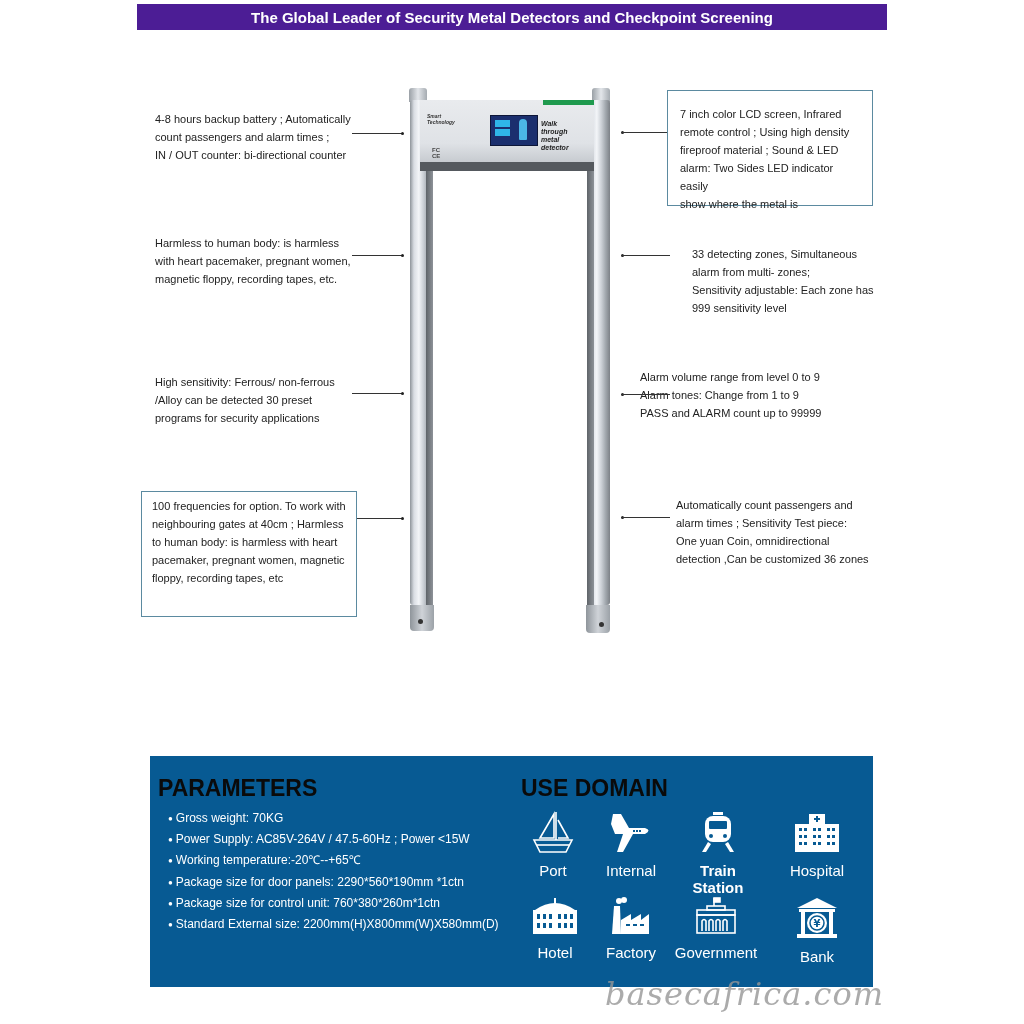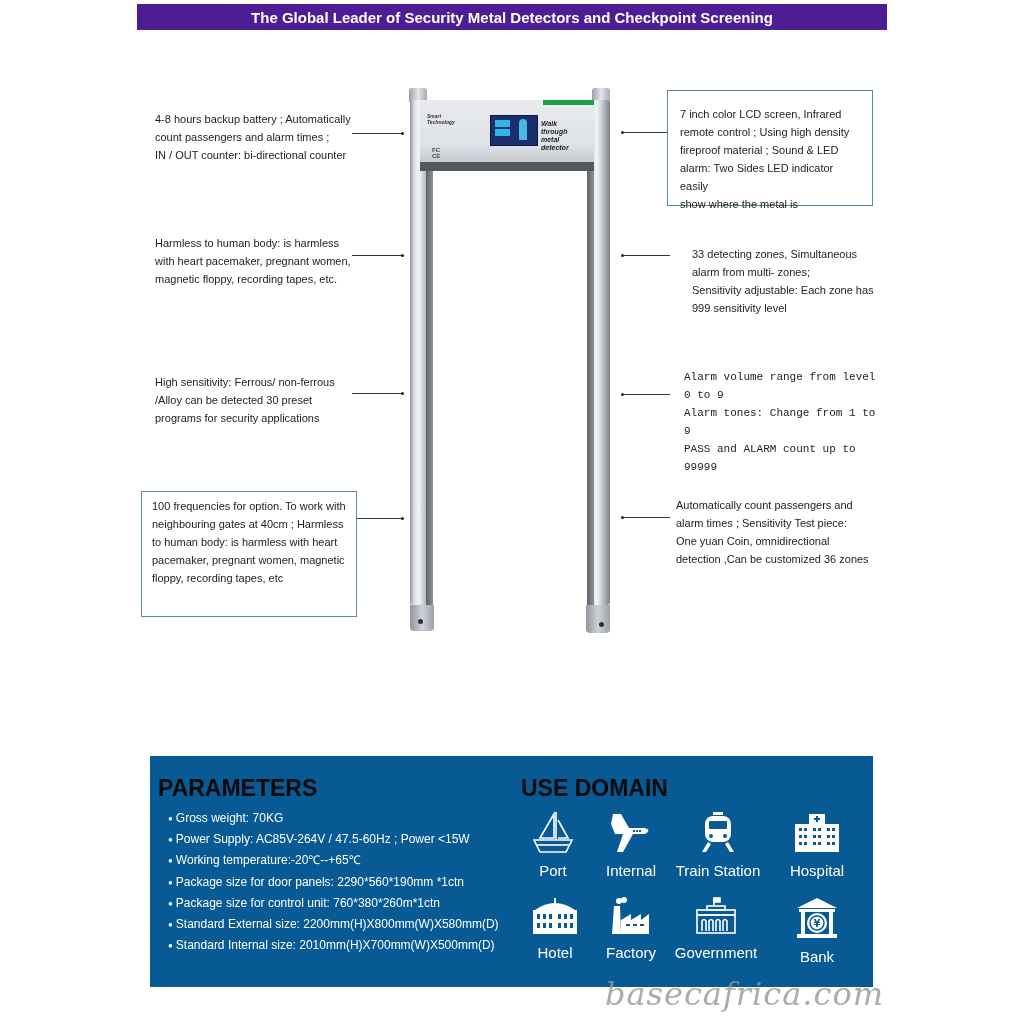--- a/index.html
+++ b/index.html
@@ -78,21 +78,21 @@
 <div class="dot" style="left:621px;top:131px;"></div>
 <div class="leader" style="left:622px;top:132px;width:45px;"></div>
 
 <div class="note" style="left:676px;top:245px;width:200px;margin-left:16px;">33 detecting zones, Simultaneous
 alarm from multi- zones;
 Sensitivity adjustable: Each zone has
 999 sensitivity level</div>
 <div class="dot" style="left:621px;top:254px;"></div>
 <div class="leader" style="left:622px;top:255px;width:48px;"></div>
 
-<div class="note" style="left:684px;top:368px;width:200px;font-family:Liberation Mono, monospace;">Alarm volume range from level 0 to 9
+<div class="note" style="left:640px;top:368px;width:200px;">Alarm volume range from level 0 to 9
 Alarm tones: Change from 1 to 9
 PASS and ALARM count up to 99999</div>
 <div class="dot" style="left:621px;top:393px;"></div>
 <div class="leader" style="left:622px;top:394px;width:48px;"></div>
 
 <div class="note" style="left:676px;top:496px;width:200px;">Automatically count passengers and
 alarm times ; Sensitivity Test piece:
 One yuan Coin, omnidirectional
 detection ,Can be customized 36 zones</div>
 <div class="dot" style="left:621px;top:516px;"></div>
@@ -127,21 +127,20 @@
 
 <div class="panel"></div>
 <div class="ptitle" style="left:158px;top:775px;">PARAMETERS</div>
 <ul class="params">
   <li><b>Gross weight:</b><span> 70KG</span></li>
   <li><b>Power Supply:</b><span> AC85V-264V / 47.5-60Hz ; Power   &lt;15W</span></li>
   <li><b>Working temperature:</b><span>-20℃--+65℃</span></li>
   <li><b>Package size for door panels:</b><span> 2290*560*190mm *1ctn</span></li>
   <li><b>Package size for control unit:</b><span> 760*380*260m*1ctn</span></li>
   <li><b>Standard External size:</b><span> 2200mm(H)X800mm(W)X580mm(D)</span></li>
-  <li><b>Standard Internal size:</b><span> 2010mm(H)X700mm(W)X500mm(D)</span></li>
 </ul>
 
 <div class="ptitle" style="left:521px;top:775px;">USE  DOMAIN</div>
 
 <div class="dom" style="left:508px;top:810px;">
   <svg width="42" height="44" viewBox="0 0 42 44">
     <g fill="none" stroke="#fff" stroke-width="1.6">
         <path d="M24 2 L24 30"></path>
         <path d="M22 4 L8 28 L22 28 Z"></path>
         <path d="M26 10 L36 28 L26 28"></path>
@@ -158,21 +157,21 @@
         <rect x="18" y="18" width="18" height="6" rx="3"></rect>
       </g>
     <g fill="#075a93">
         <rect x="24" y="20" width="2" height="2"></rect>
         <rect x="27" y="20" width="2" height="2"></rect>
         <rect x="30" y="20" width="2" height="2"></rect>
       </g>
   </svg>
   <span>Internal</span>
 </div>
-<div class="dom" style="left:673px;top:810px;">
+<div class="dom" style="left:673px;top:810px;font-weight:bold;">
   <svg width="40" height="44" viewBox="0 0 40 44">
     <g fill="#fff">
         <rect x="15" y="2" width="10" height="3"></rect>
         <rect x="7" y="6" width="26" height="26" rx="8"></rect>
         <path d="M10 32 L4 42 L8 42 L13 34 Z"></path>
         <path d="M30 32 L36 42 L32 42 L27 34 Z"></path>
       </g>
     <g fill="#075a93">
         <rect x="11" y="11" width="18" height="8" rx="1"></rect>
         <circle cx="13" cy="26" r="2"></circle>

